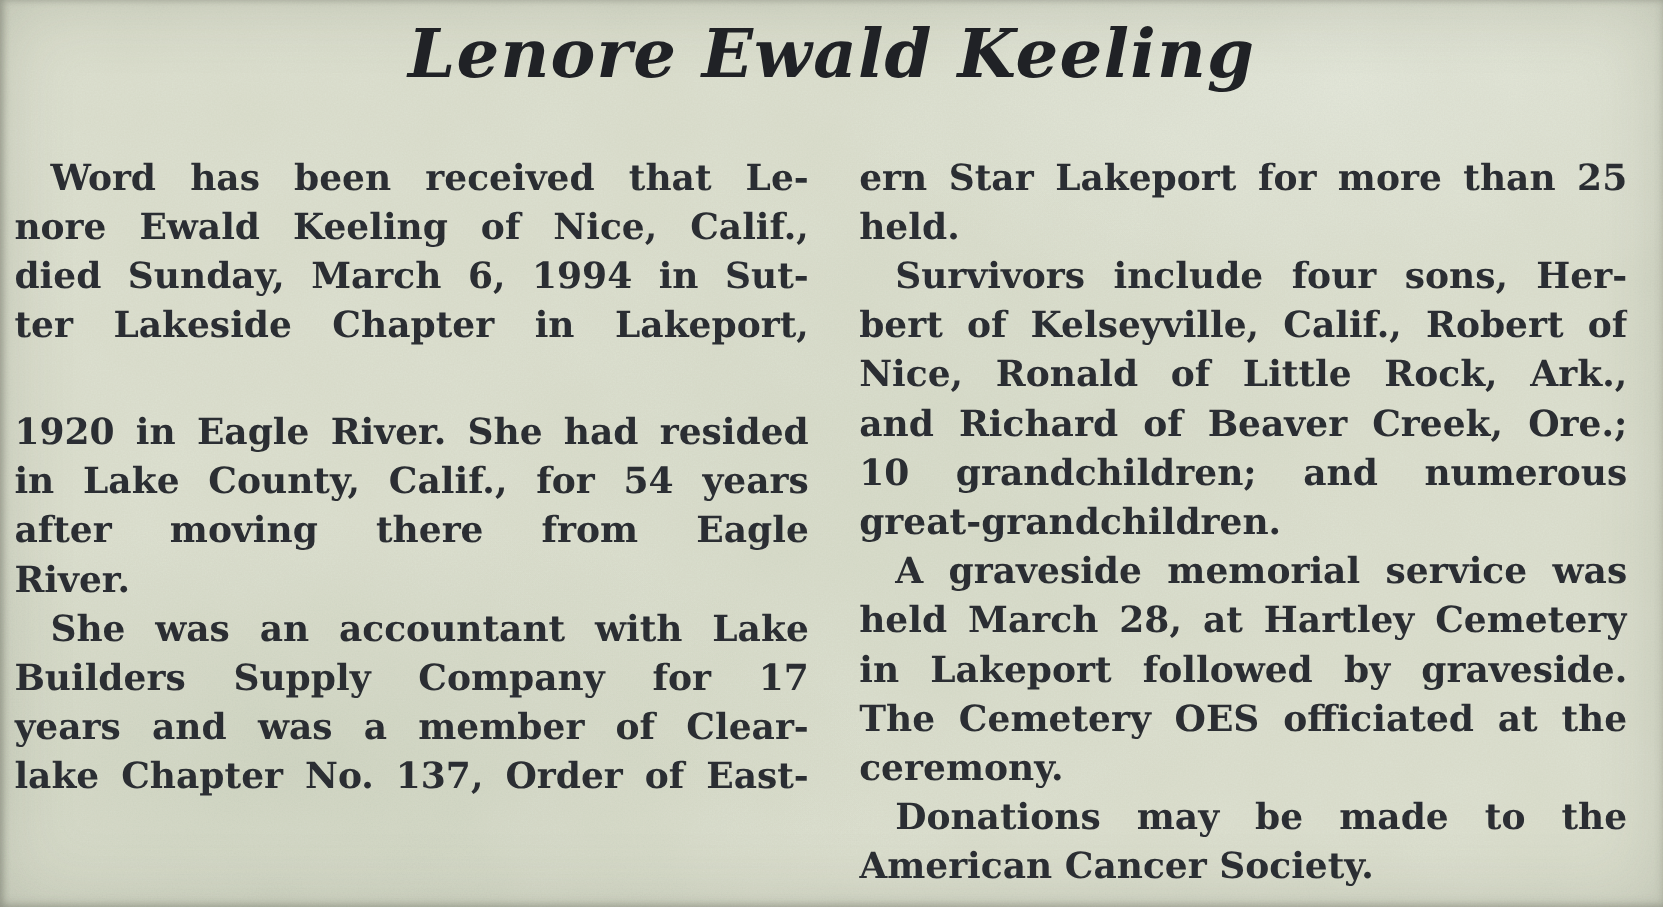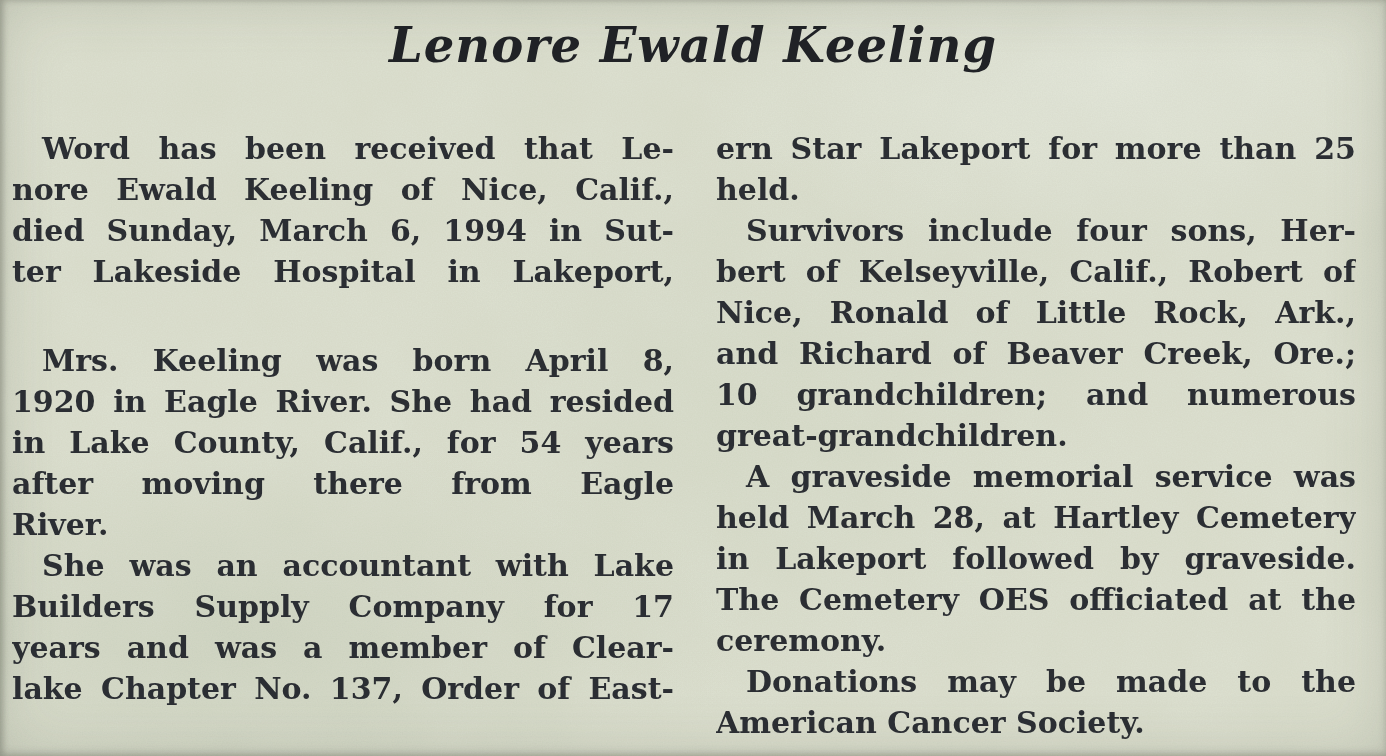--- a/index.html
+++ b/index.html
@@ -32,21 +32,21 @@
     mix-blend-mode: multiply;
   }
   .content {
     position: relative;
     z-index: 2;
   }
   .headline {
     margin: 6px 30px 0 30px;
     height: 80px;
     text-align: center;
-    font-size: 48px;
+    font-size: 56px;
     line-height: 78px;
     font-weight: 700;
     font-style: italic;
     letter-spacing: 1px;
     color: #202226;
     white-space: nowrap;
   }
   .columns {
     display: flex;
     padding: 4px 30px 0 12px;
@@ -96,24 +96,23 @@
   <div class="content">
 
     <div class="headline">Lenore Ewald Keeling</div>
 
     <div class="columns">
       <div class="col col-left">
           <div class="para">
             <div class="line indent">Word has been received that Le-</div>
             <div class="line">nore Ewald Keeling of Nice, Calif.,</div>
             <div class="line">died Sunday, March 6, 1994 in Sut-</div>
-            <div class="line">ter Lakeside Hospital in Lakeport,</div>
+            <div class="line">ter Lakeside Chapter in Lakeport,</div>
           </div>
           <div class="para space-before">
-            <div class="line indent">Mrs. Keeling was born April 8,</div>
             <div class="line">1920 in Eagle River. She had resided</div>
             <div class="line">in Lake County, Calif., for 54 years</div>
             <div class="line">after moving there from Eagle</div>
             <div class="line last">River.</div>
           </div>
           <div class="para">
             <div class="line indent">She was an accountant with Lake</div>
             <div class="line">Builders Supply Company for 17</div>
             <div class="line">years and was a member of Clear-</div>
             <div class="line">lake Chapter No. 137, Order of East-</div>

